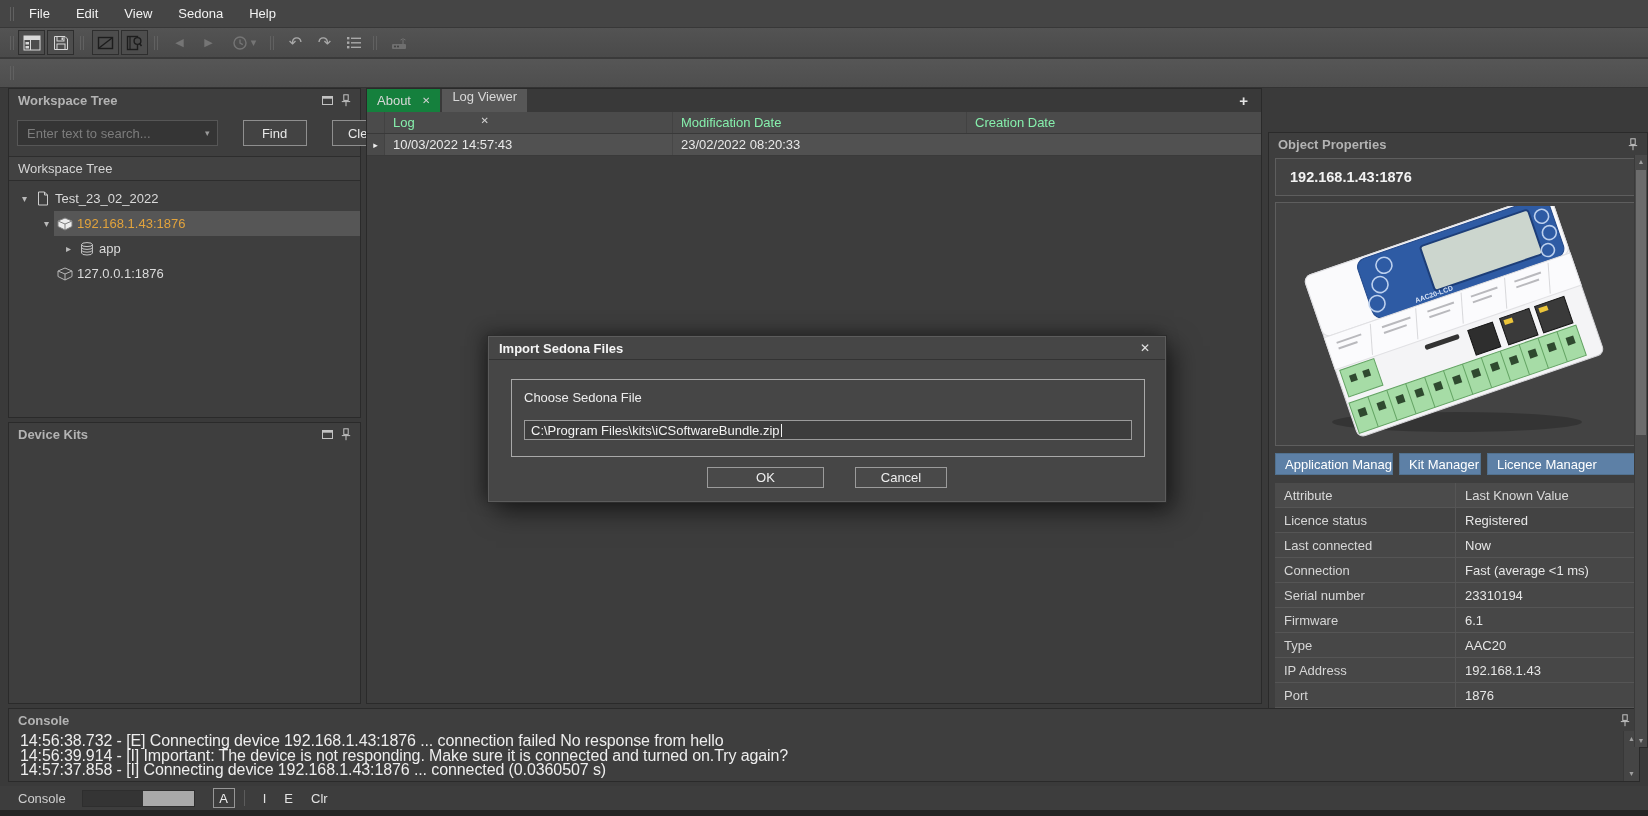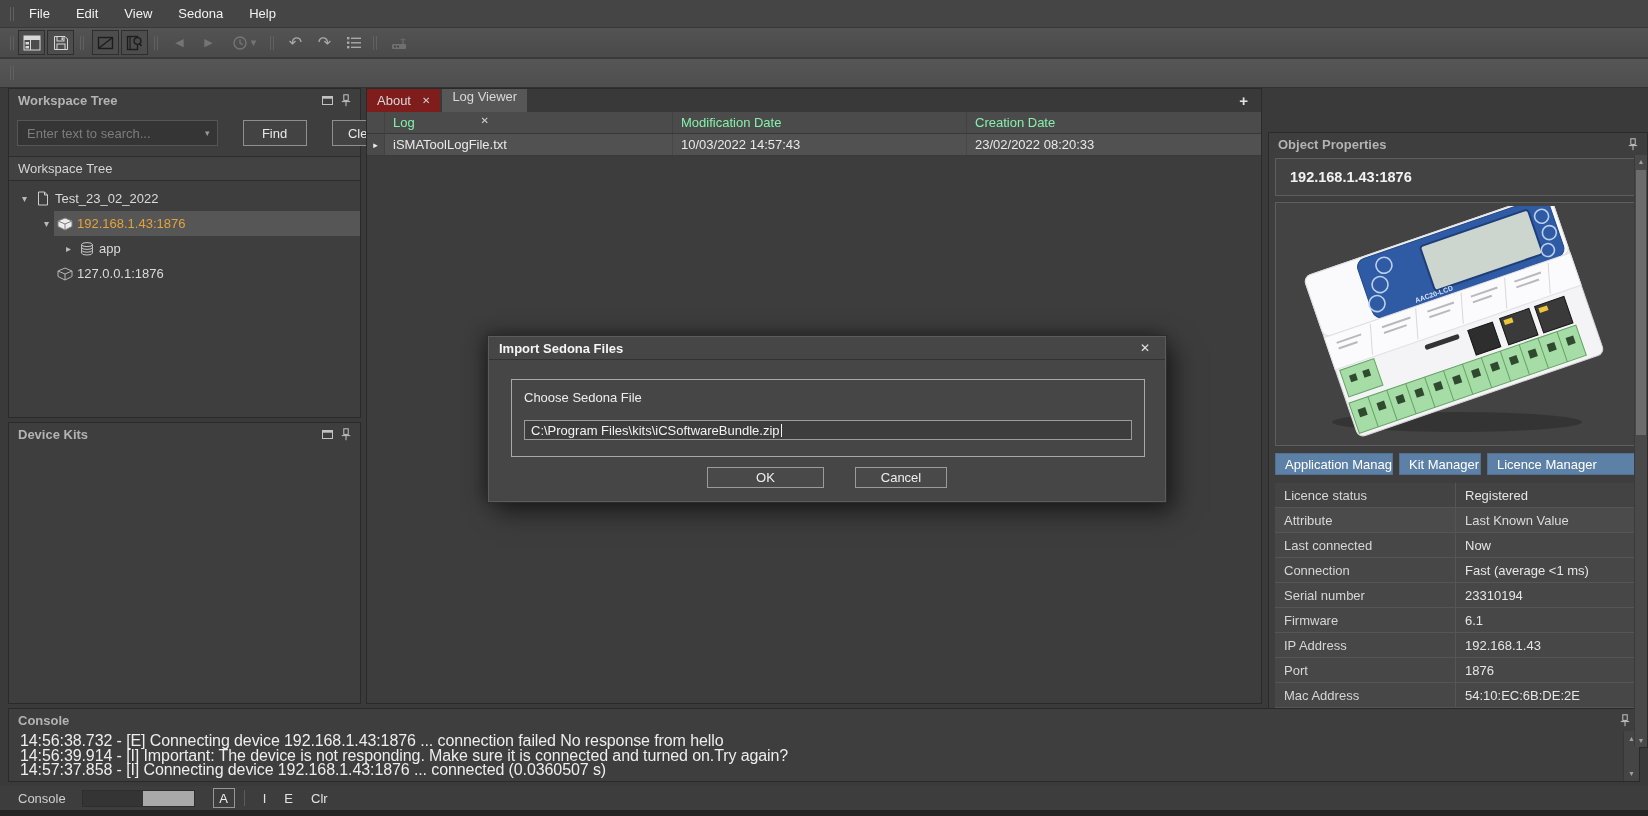--- a/index.html
+++ b/index.html
@@ -51,21 +51,21 @@
   .thl { display:flex; align-items:center; flex:1; height:100%; gap:0; }
   .trow.sel .thl { background:#565656; }
   .tlabel { padding-left:2px; }
   .orange { color:#e2a33c; }
 
   #dk { left:8px; top:422px; width:353px; height:282px; }
 
   
   #center { left:366px; top:88px; width:896px; height:616px; background:#3d3d3d; border:1px solid #2a2a2a; }
   .tabstrip { height:23px; background:#393939; display:flex; align-items:stretch; }
-  .tab { display:flex; align-items:center; gap:11px; padding:0 10px; background:#7f1d1d; color:#d8d8d8; margin-right:2px; cursor:default; }
+  .tab { display:flex; align-items:center; gap:11px; padding:0 10px; background:#15803d; color:#d8d8d8; margin-right:2px; cursor:default; }
   .tab.active { background:#575757;flex-direction:column; }
   .tab .x { font-size:10px; color:#d2d2d2; }
   .addtab { margin-left:auto; padding:0 13px; display:flex; align-items:center; font-weight:bold; font-size:15px; color:#e3e3e3; }
   .lhead, .lrow { display:grid; grid-template-columns:18px 288px 294px 1fr; height:22px; align-items:stretch; }
   .lhead { background:#4b4b4b; border-bottom:1px solid #393939; color:#86efac; }
   .lhead .hc { display:flex; align-items:center; padding-left:8px; border-right:1px solid #424242; }
   .lrow { background:#515151; border-bottom:1px solid #3a3a3a; }
   .lrow .gut { display:flex; align-items:center; justify-content:center; font-size:9px; color:#f0f0f0; background:#4a4a4a; border-right:1px solid #424242; }
   .lrow .lc { display:flex; align-items:center; padding-left:8px; border-right:1px solid #474747; color:#e9e9e9; }
 
@@ -328,21 +328,20 @@
       <div class="addtab">+</div>
     </div>
     <div class="lhead">
       <div class="hc"></div>
       <div class="hc">Log</div>
       <div class="hc">Modification Date</div>
       <div class="hc" style="border-right:none;">Creation Date</div>
     </div>
     <div class="lrow">
       <div class="gut">▸</div>
-      <div class="lc orange">iSMAToolLogFile.txt</div>
       <div class="lc">10/03/2022 14:57:43</div>
       <div class="lc" style="border-right:none;">23/02/2022 08:20:33</div>
     </div>
   </div>
 
   <div class="panel" id="op">
     <div class="phead">
       <span>Object Properties</span>
       <span class="sp"></span>
       <span class="hicon">
@@ -438,43 +437,47 @@
       </svg>
     </div>
 
     <div class="opbtns">
       <div class="bluebtn" style="width:118px;">Application Manager</div>
       <div class="bluebtn" style="width:82px;">Kit Manager</div>
       <div class="bluebtn" style="width:160px;">Licence Manager</div>
     </div>
 
     <div class="ptable">
+      <div class="prow head">
+        <div class="attr">Attribute</div>
+        <div>Last Known Value</div>
+      </div>
       <div class="prow hl">
         <div class="attr orange">Licence status</div>
         <div>Registered</div>
       </div>
-      <div class="prow head">
-        <div class="attr">Attribute</div>
-        <div>Last Known Value</div>
-      </div>
       <div class="prow">
         <div class="attr">Last connected</div>
         <div>Now</div>
       </div>
       <div class="prow">
         <div class="attr">Connection</div>
         <div>Fast (average &lt;1 ms)</div>
       </div>
       <div class="prow">
         <div class="attr">Serial number</div>
         <div>23310194</div>
       </div>
       <div class="prow">
         <div class="attr">Firmware</div>
         <div>6.1</div>
+      </div>
+      <div class="prow">
+        <div class="attr">Type</div>
+        <div>AAC20</div>
       </div>
       <div class="prow">
         <div class="attr">IP Address</div>
         <div>192.168.1.43</div>
       </div>
       <div class="prow">
         <div class="attr">Port</div>
         <div>1876</div>
       </div>
       <div class="prow">

